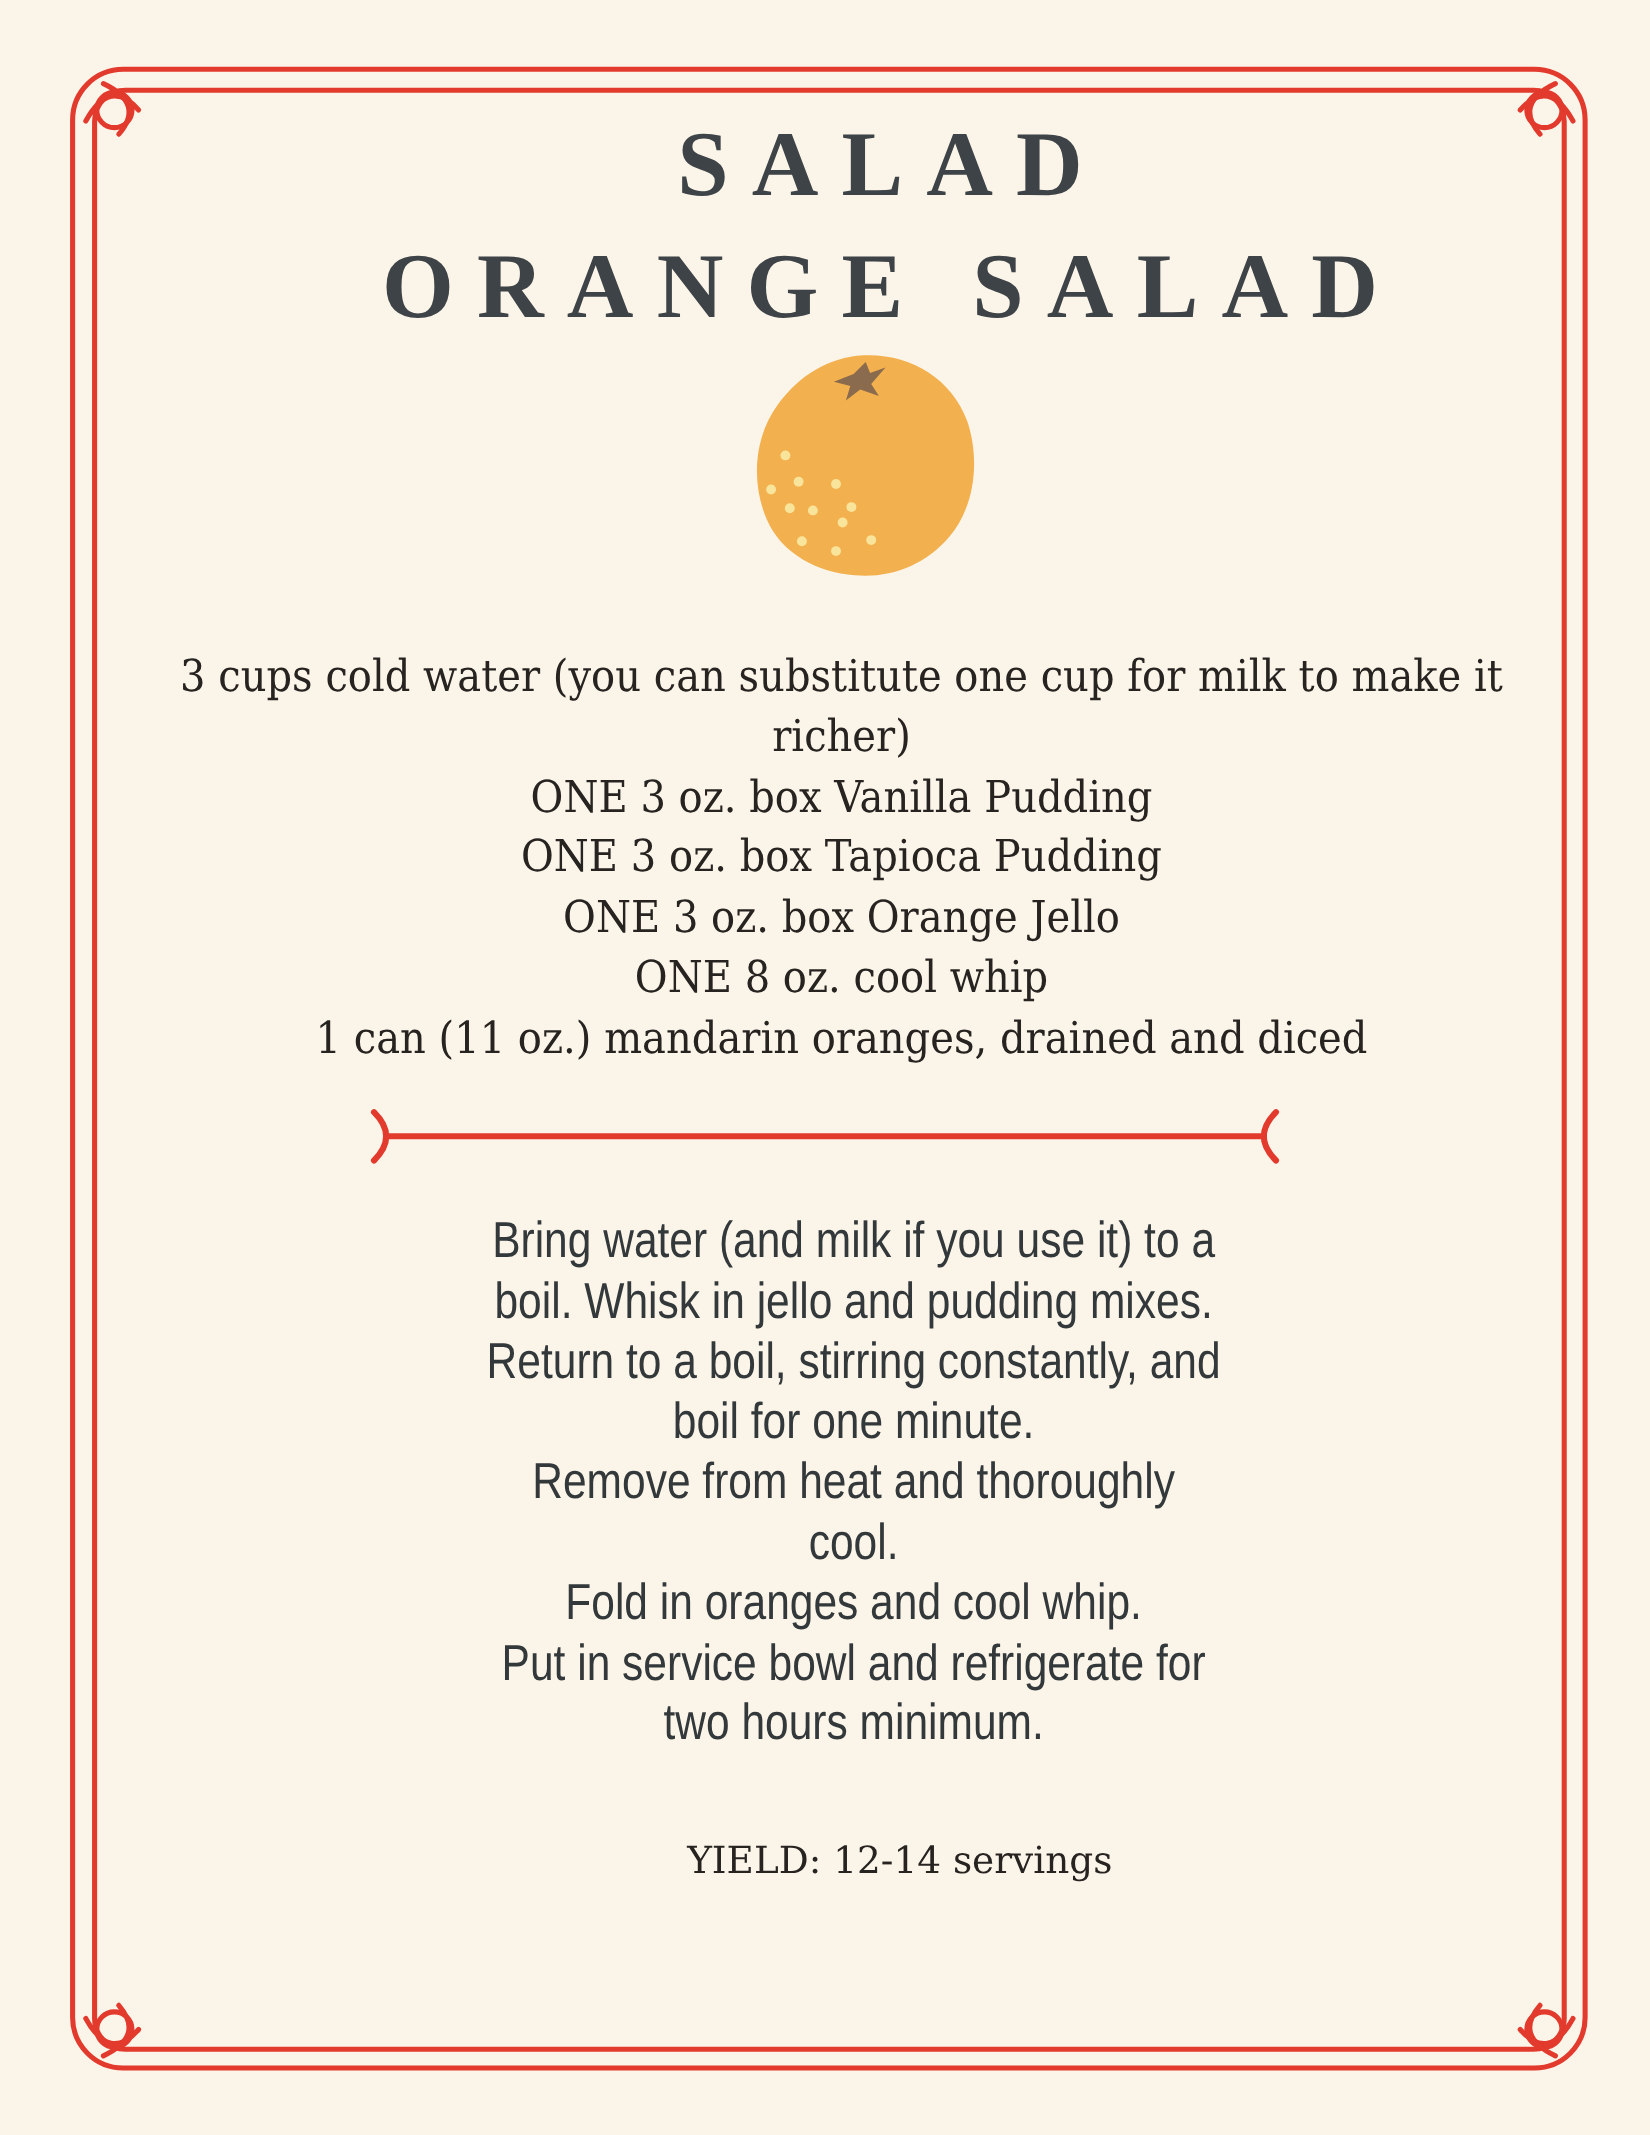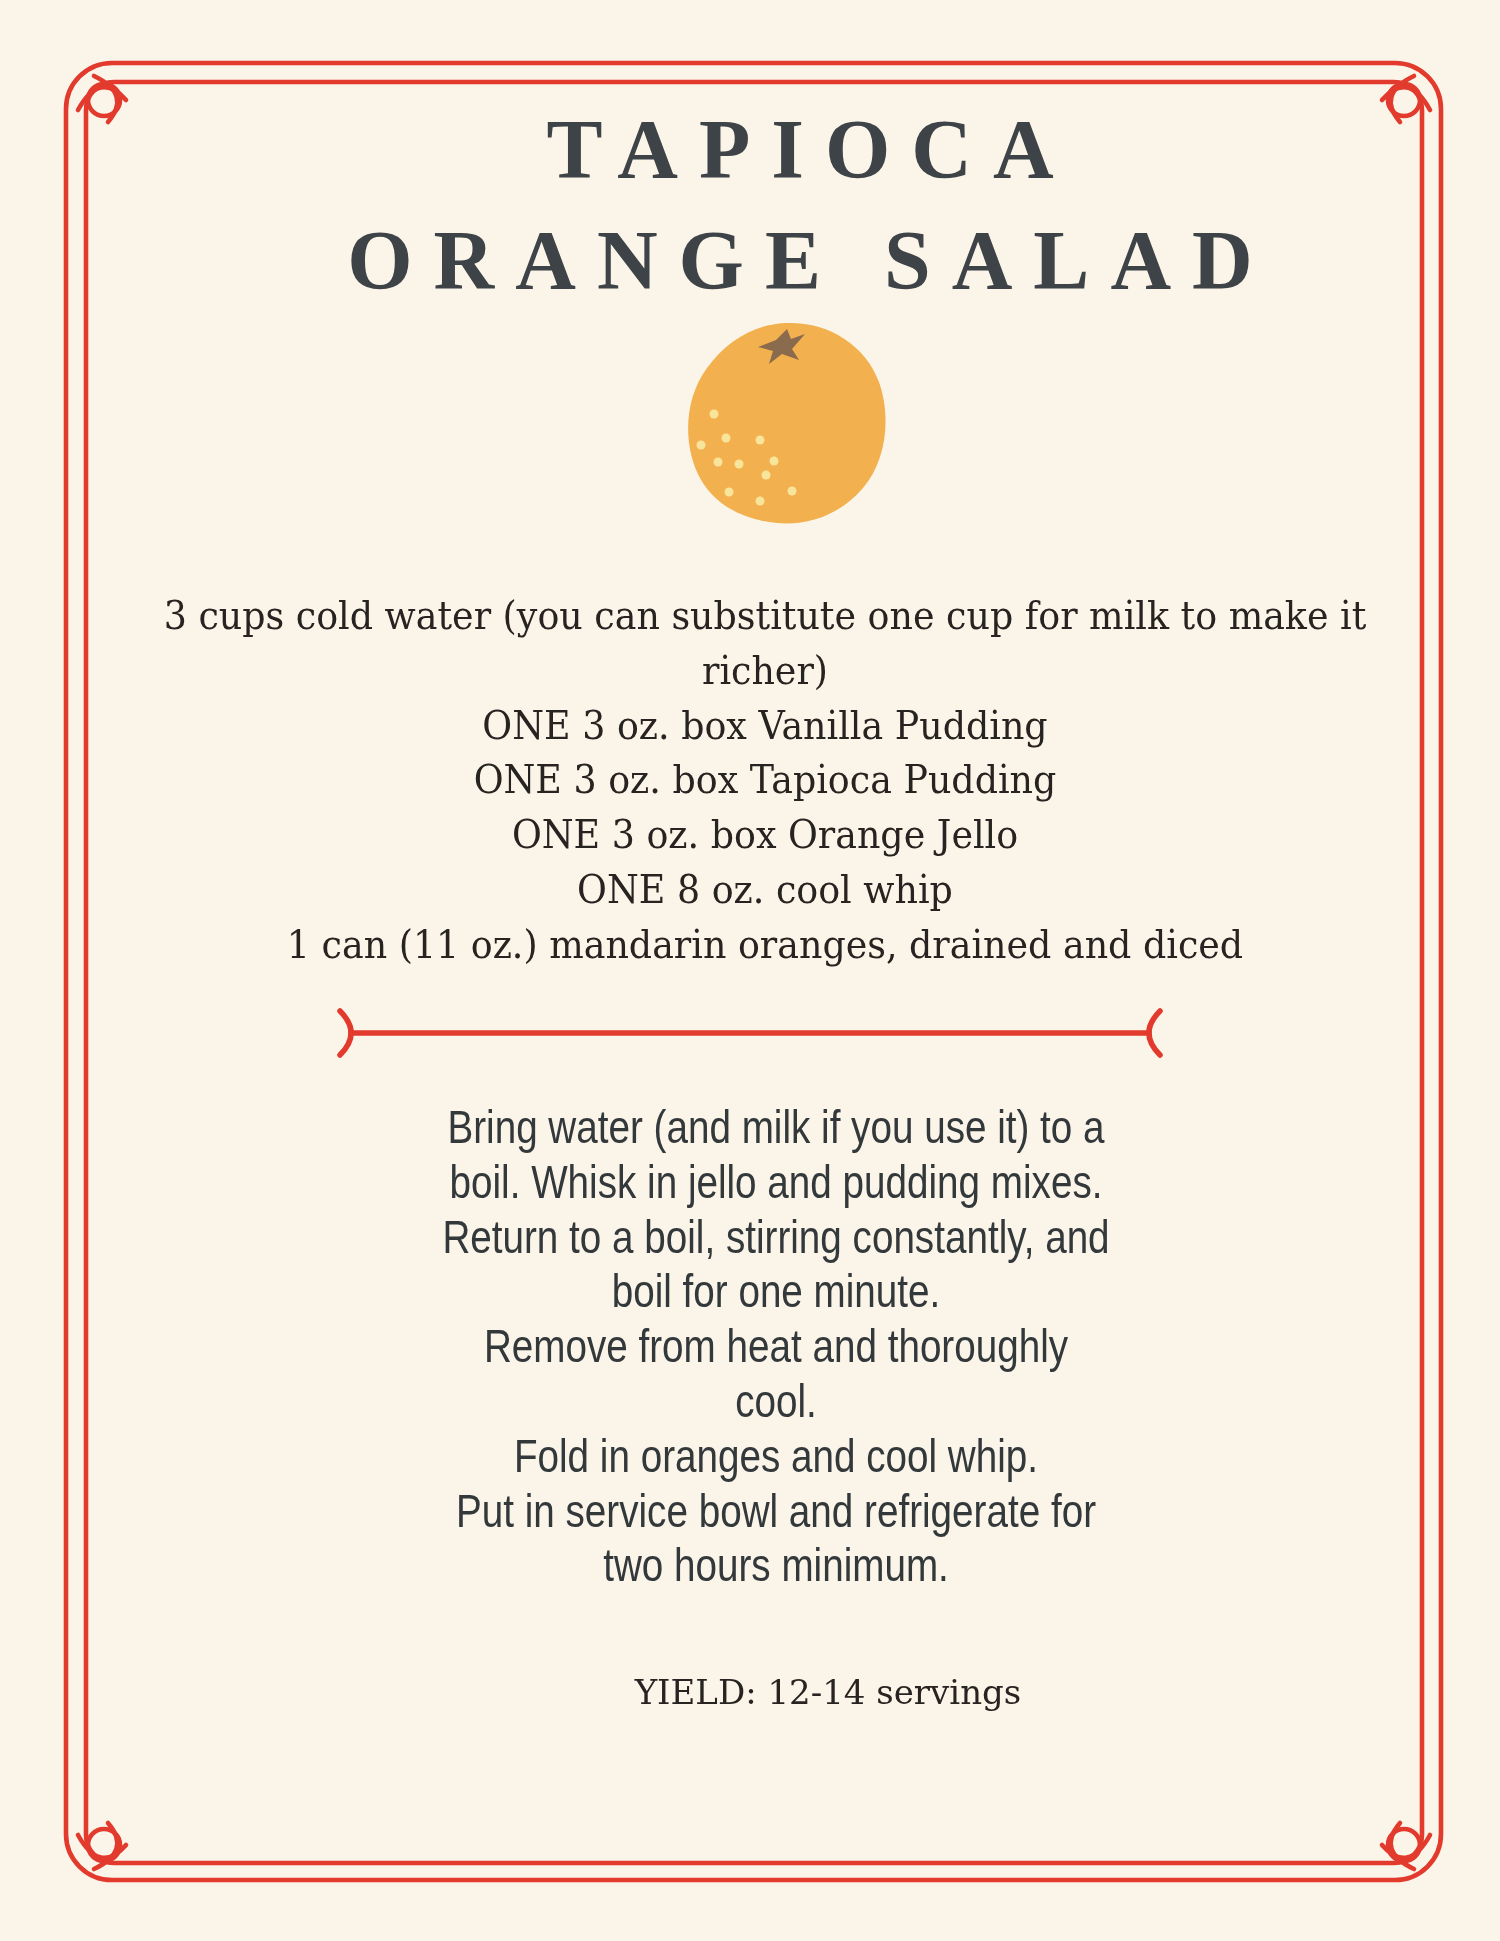--- a/index.html
+++ b/index.html
@@ -32,21 +32,21 @@
   .divider-svg{position:absolute;left:330px;top:1003px;width:840px;height:60px;}
   .instructions{
     position:absolute;left:376px;top:1100px;width:800px;
     text-align:center;
     font-family:"Liberation Sans",sans-serif;
     font-size:46px;line-height:54.8px;
     color:var(--sans-ink,#33383b);
     transform:scaleX(0.84);transform-origin:50% 0;
   }
   .yield{
-    position:absolute;left:478px;top:1672px;width:700px;
+    position:absolute;left:468px;top:1672px;width:700px;
     text-align:center;
     font-family:"DejaVu Serif",serif;
     font-size:34px;line-height:40px;
     color:var(--serif-ink,#272320);
     white-space:nowrap;
   }
 </style>
 </head>
 <body>
 
@@ -63,21 +63,21 @@
     <g fill="none" stroke="var(--red,#e23a2d)" stroke-width="4.6" stroke-linecap="round">
       <rect x="66" y="63" width="1375" height="1817" rx="46"></rect>
       <rect x="86" y="82" width="1336" height="1781" rx="28"></rect>
       <use href="#knot" transform="translate(104,100)"></use>
       <use href="#knot" transform="translate(1404,100) scale(-1,1)"></use>
       <use href="#knot" transform="translate(104,1845) scale(1,-1)"></use>
       <use href="#knot" transform="translate(1404,1845) scale(-1,-1)"></use>
     </g>
   </svg>
 
-  <div class="title-line title-line1">TAPIOCA</div>
+  <div class="title-line title-line1">SALAD</div>
   <div class="title-line title-line2">ORANGE SALAD</div>
 
   <svg class="fruit-svg" viewBox="0 0 208 206" xmlns="http://www.w3.org/2000/svg" aria-hidden="true">
     <path fill="var(--orange,#f2b04e)" d="M104,3 C146,1 184,24 198,62 C210,96 206,140 182,168 C160,194 128,206 96,203 C62,200 30,184 16,152 C2,120 4,78 26,48 C46,21 72,5 104,3 Z"></path>
     <path fill="var(--stem,#8a6b4d)" d="M77,27 L95,20 L106,9 L110,19 L124,14 L111,29 L118,40 L101,34 L88,44 L92,31 Z"></path>
     <g fill="var(--speckle,#f9e49b)">
       <circle cx="33" cy="94" r="4.5"></circle>
       <circle cx="45" cy="118" r="4.5"></circle>
       <circle cx="20" cy="125" r="4.5"></circle>
       <circle cx="79" cy="120" r="4.5"></circle>

